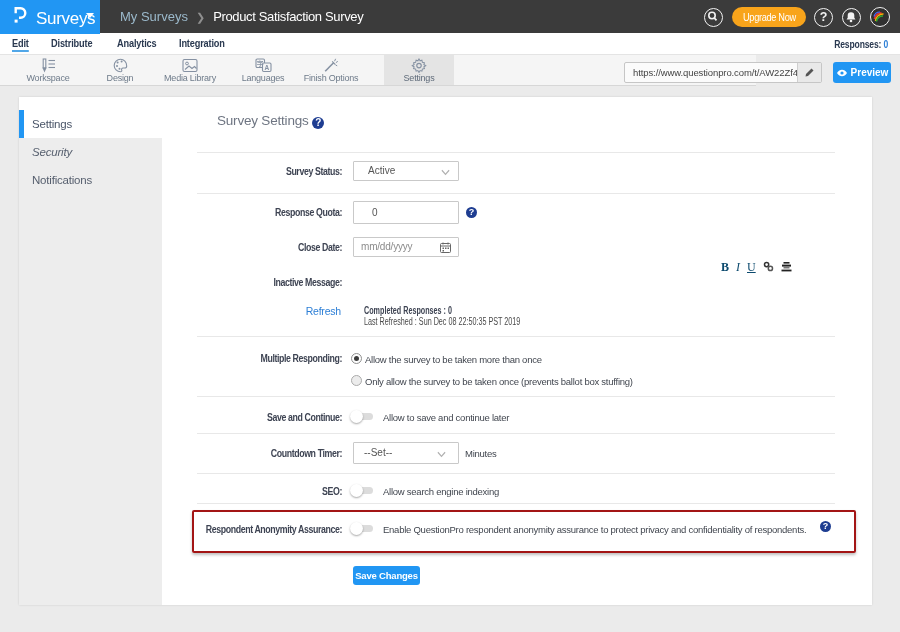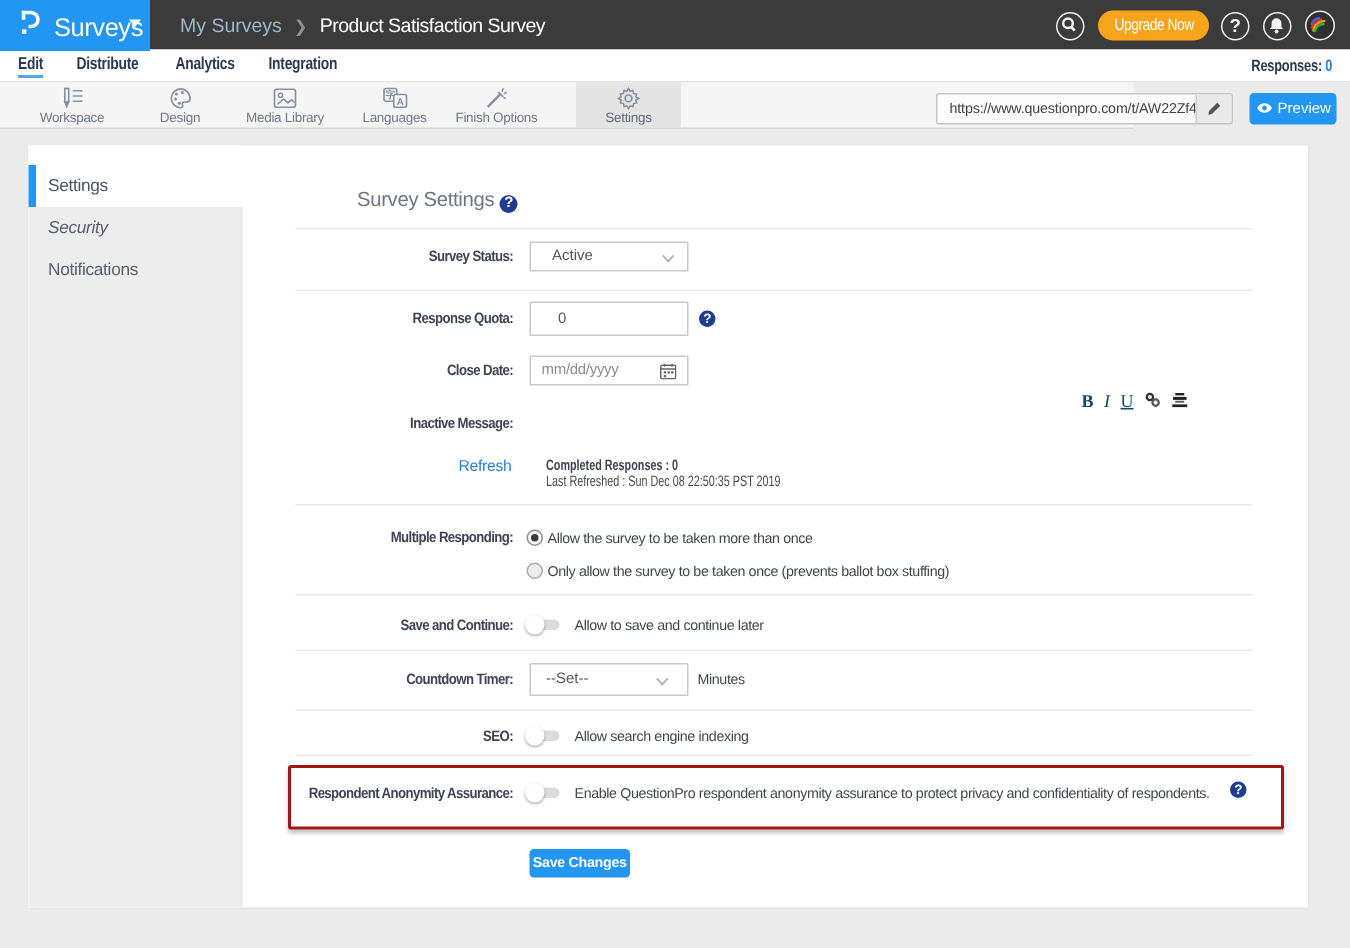--- a/index.html
+++ b/index.html
@@ -31,33 +31,33 @@
 
 
 #tbar { position:relative; width:756px; height:31px; background:#f5f5f5; border-bottom:1px solid #d7d7d7; }
 .titem { position:absolute; top:0; height:30px; text-align:center; }
 .titem svg { display:block; margin:3px auto 0; }
 .titem .tl { display:block; font-size:9px; color:#6e7b8a; letter-spacing:-0.2px; margin-top:0px; }
 .titem.active { background:#e4e4e4; }
 #urlbox { position:absolute; left:624px; top:7px; width:198px; height:21px; border:1px solid #c6c6c6; border-radius:2px; background:#fbfbfb; overflow:hidden; }
 #urlbox .u { position:absolute; left:8px; top:4px; font-size:9.5px; letter-spacing:-0.1px; color:#444; white-space:nowrap; }
 #urlbox .pe { position:absolute; right:0; top:0; width:24px; height:19px; background:#e9e9e9; border-left:1px solid #cfcfcf; text-align:center; }
-#prev { position:absolute; left:833px; top:7px; width:58px; height:21px; background:#2196f3; border-radius:3px; color:#fff; font-size:10px; font-weight:normal; text-align:center; line-height:21px; }
+#prev { position:absolute; left:833px; top:7px; width:58px; height:21px; background:#2196f3; border-radius:3px; color:#fff; font-size:10px; font-weight:bold; text-align:center; line-height:21px; }
 
 
 #card { position:absolute; left:19px; top:97px; width:853px; height:508px; background:#fff; box-shadow:0 0 2px rgba(0,0,0,0.12); }
 #side { position:absolute; left:0; top:0; width:143px; height:508px; background:#fff; }
 #side .gray { position:absolute; left:0; top:41px; width:143px; height:467px; background:#ededed; }
 .sitem { position:absolute; left:0; width:143px; height:28px; line-height:28px; padding-left:13px; font-size:11.5px; color:#565f6e; letter-spacing:-0.2px; }
 #si-settings { top:13px; background:#fff; border-left:5px solid #2196f3; padding-left:8px; color:#4a5568; }
 #si-security { top:41px;font-style:italic; }
 #si-notif { top:69px; }
 
 #content { position:absolute; left:143px; top:0; width:710px; height:508px; }
-#title { position:absolute; left:55px; top:28px; font-size:13.5px; color:#6e7582; letter-spacing:-0.2px;margin-left:21px; }
+#title { position:absolute; left:55px; top:16px; font-size:13.5px; color:#6e7582; letter-spacing:-0.2px; }
 .qi { display:inline-block; width:11px; height:11px; background:#1e3d91; border-radius:50%; color:#fff; font-size:9px; font-weight:bold; text-align:center; line-height:11px; vertical-align:-1px; }
 .sep { position:absolute; left:35px; width:638px; height:1px; background:#e8e8e8; }
 .lbl { position:absolute; font-size:10px; font-weight:bold; color:#3e4453; letter-spacing:-0.45px; width:170px; text-align:right; right:530px; transform:scaleX(0.88); transform-origin:100% 50%; }
 .btxt { position:absolute; font-size:9.5px; color:#41464f; letter-spacing:-0.25px; }
 .inp { position:absolute; border:1px solid #c9c9c9; border-radius:1px; background:#fff; font-size:10px; color:#555; }
 .sel-chev { position:absolute; width:9px; height:9px; }
 .toggle { position:absolute; width:23px; height:13px; }
 .toggle .track { position:absolute; left:4px; top:3px; width:19px; height:7px; background:#dcdcdc; border-radius:4px; }
 .toggle .knob { position:absolute; left:0; top:0; width:13px; height:13px; background:#fff; border-radius:50%; box-shadow:0 1px 2px rgba(0,0,0,0.35); }
 .radio { position:absolute; width:11px; height:11px; border-radius:50%; border:1px solid #909090; background:#fdfdfd; }

